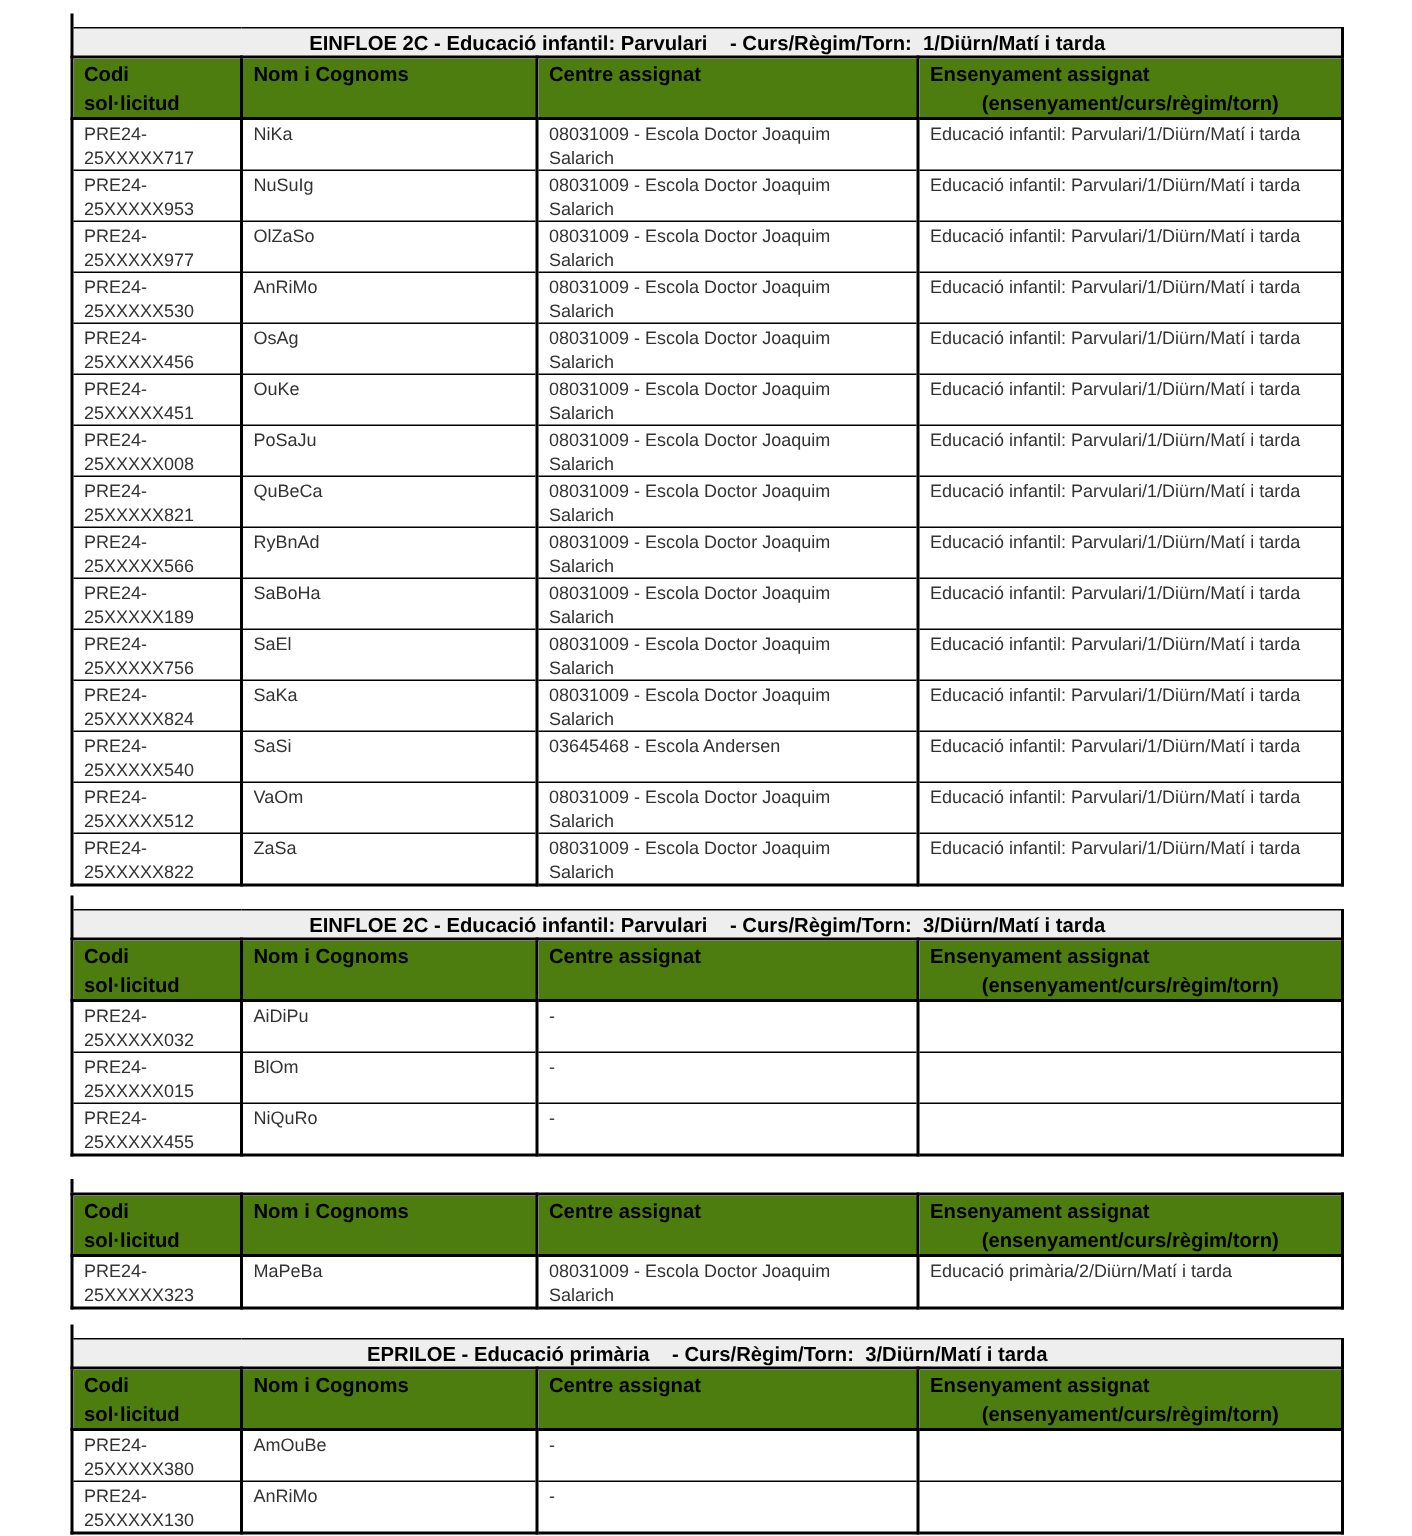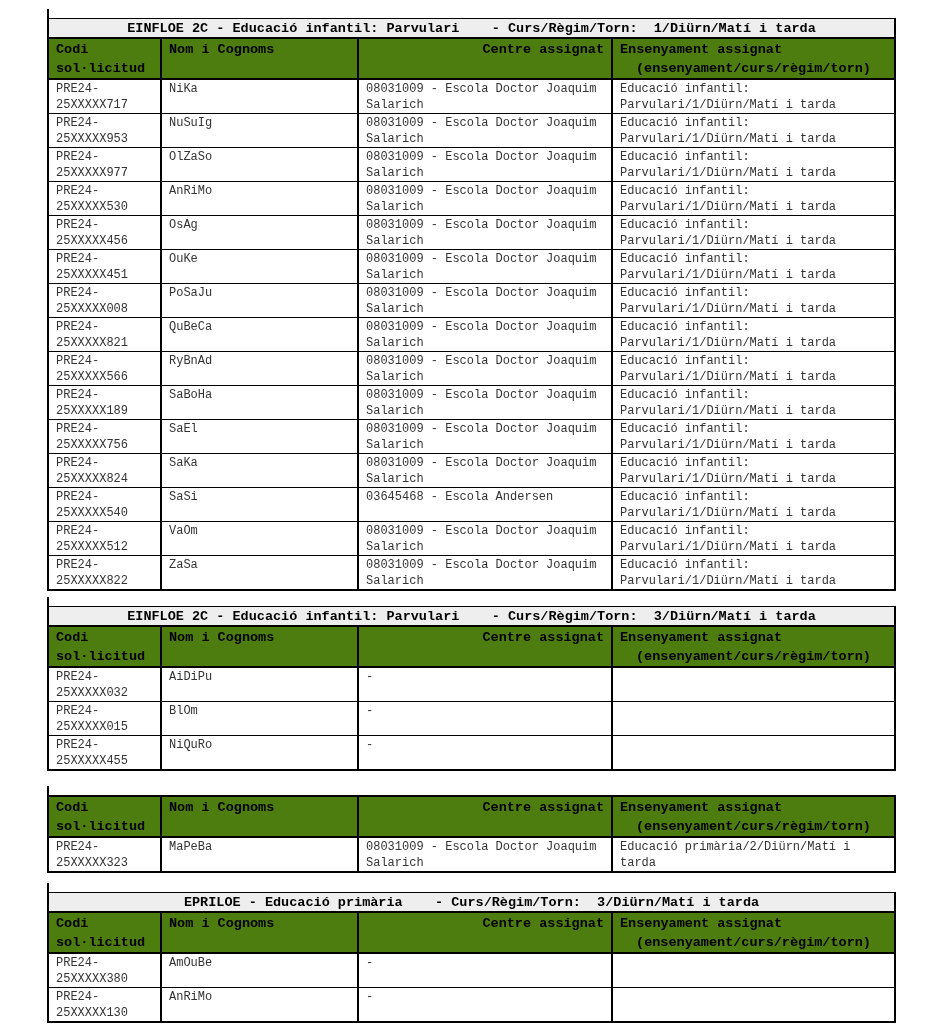--- a/index.html
+++ b/index.html
@@ -3,21 +3,21 @@
 <meta charset="utf-8">
 <style>
   * { box-sizing: border-box; }
   html, body { margin: 0; padding: 0; }
   body {
     width: 941px; height: 1024px;
     background: #ffffff;
     font-family: "Liberation Sans", "DejaVu Sans", sans-serif;
     color: #000;
   }
-  .page { width: 941px; height: 1024px; overflow: hidden; font-family: Liberation Mono, monospace; }
+  .page { width: 941px; height: 1024px; overflow: hidden; }
 
   .report-table {
     position: relative;
     width: 847px;
     margin-left: 47px;
   }
   .report-table:nth-of-type(1) { margin-top: 18px; }
   .report-table:nth-of-type(2) { margin-top: 15px; }
   .report-table:nth-of-type(3) { margin-top: 24px; }
   .report-table:nth-of-type(4) { margin-top: 19px; }
@@ -59,21 +59,21 @@
     border: 2px solid #000;
     background: #4d7c0f;
     font-size: 13.5px;
     font-weight: bold;
     text-align: left;
     height: 40px;
     line-height: 19px;
     padding: 1px 7px 0 7px;
     overflow: hidden;
   }
-  tr.col-head-row th.c3 { text-align: right; }
+  tr.col-head-row th.c3 { text-align: left; }
   tr.col-head-row th.c4 .line2 { text-align: center; }
 
   
   tbody tr { height: 33px; margin-left: 17px; }
   .report-table:nth-of-type(n+2) tbody tr { height: 31px; }
   tbody td {
     border: 2px solid #000;
     border-top: 1px solid #000;
     border-bottom: 1px solid #000;
     font-size: 12px;

